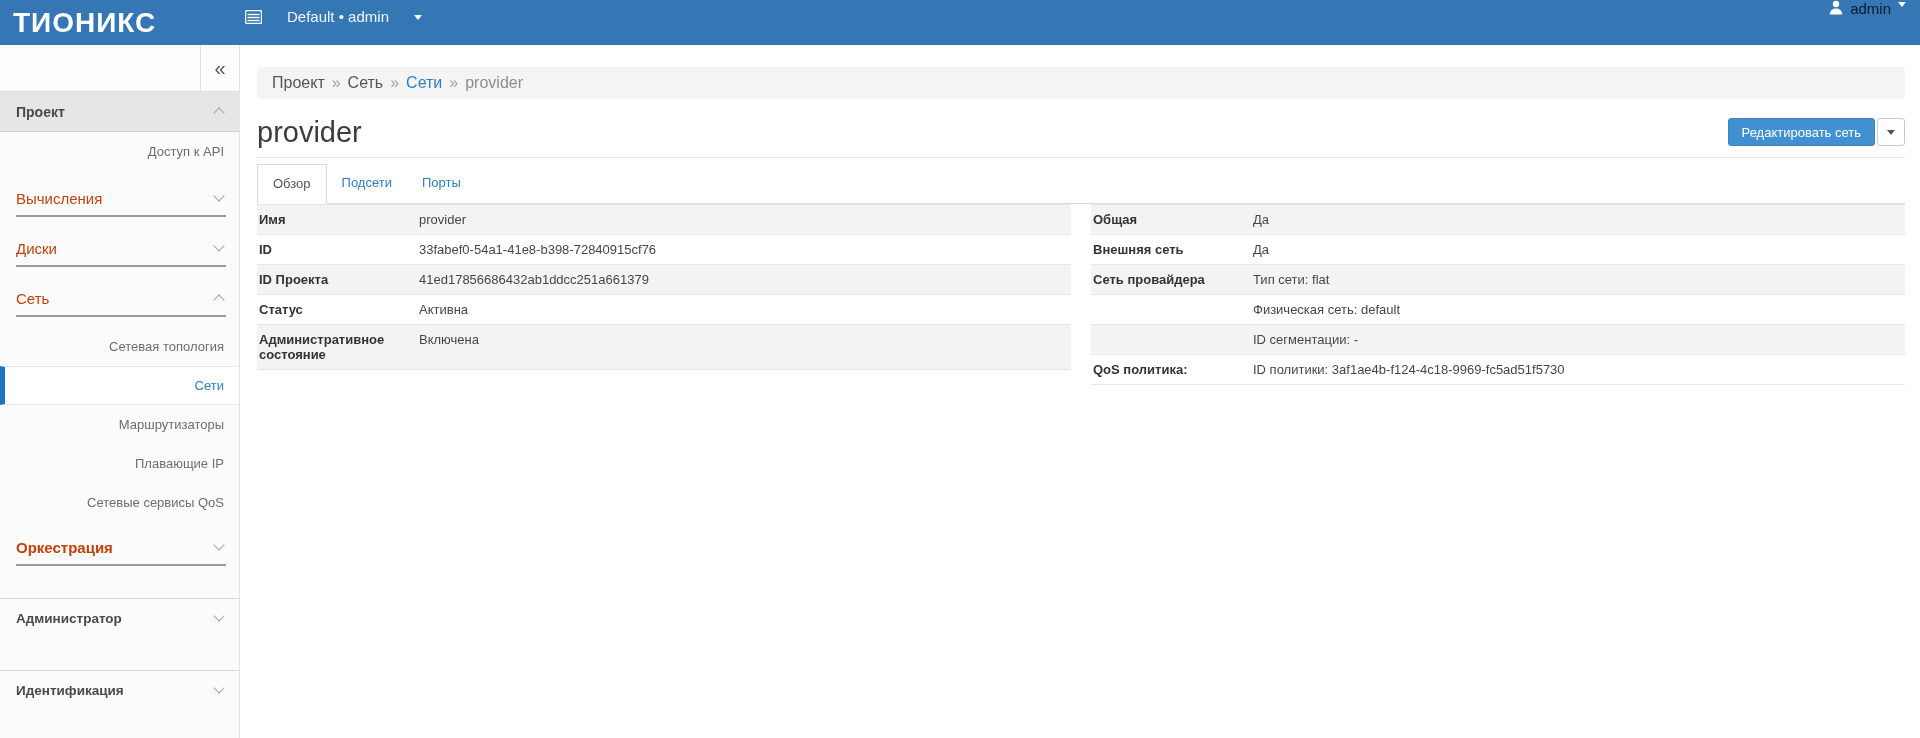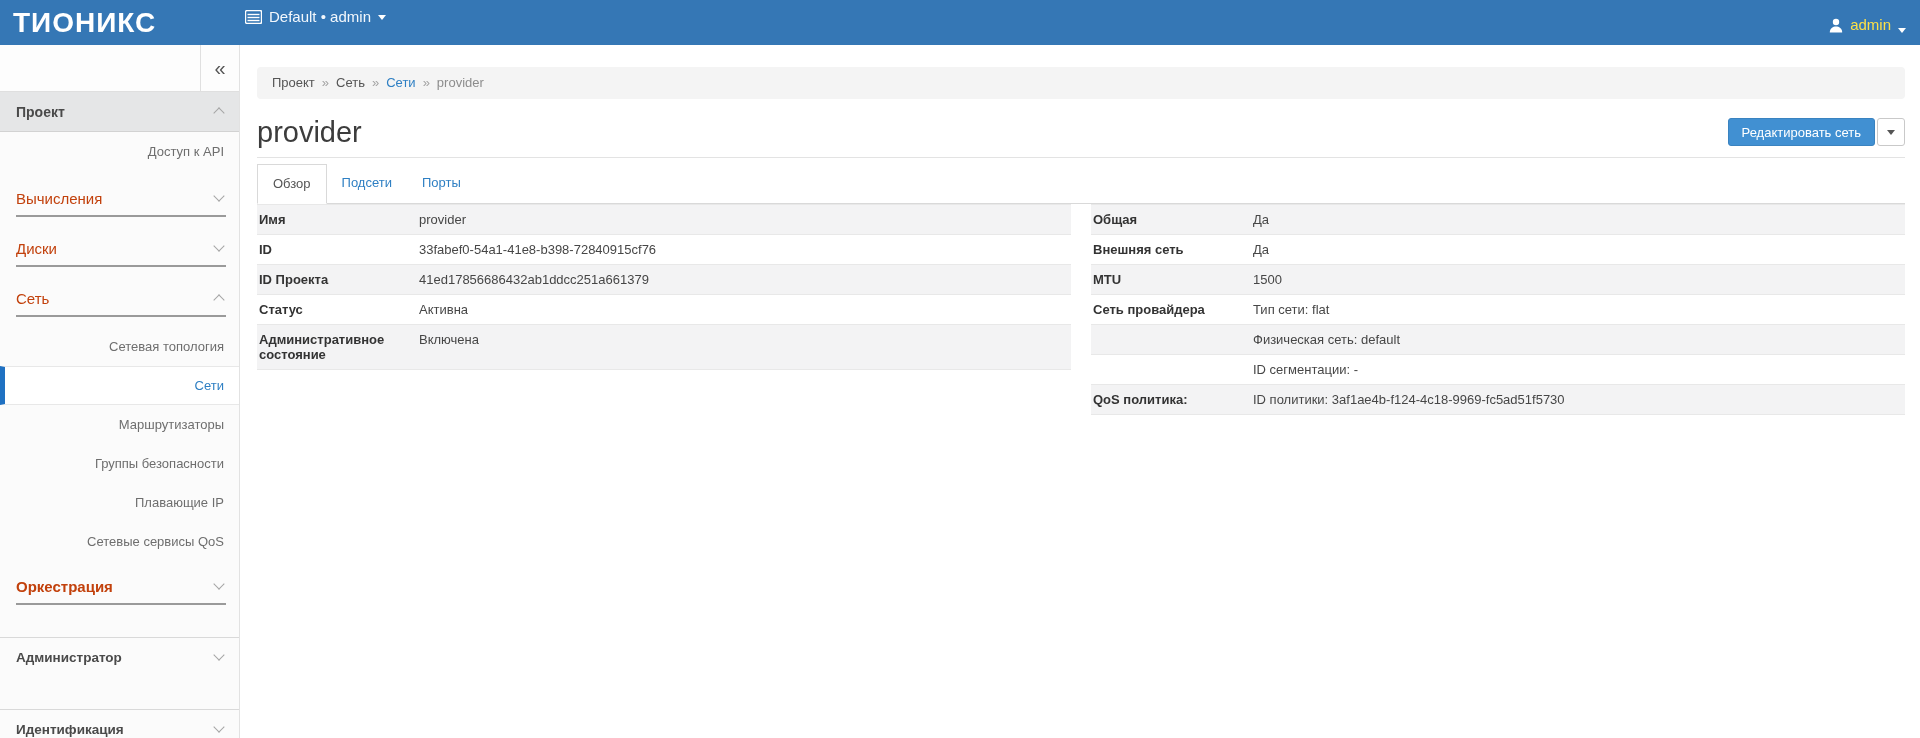--- a/index.html
+++ b/index.html
@@ -9,23 +9,23 @@
     font-family:"Liberation Sans","DejaVu Sans",sans-serif;
     background:#ffffff; color:#333;
   }
   .app { position:relative; width:1920px; height:738px; }
 
   
   .topbar { position:absolute; top:0; left:0; width:100%; height:45px; background:#3577b5; }
   .logo { position:absolute; left:13px; top:0; line-height:45px; color:#fff;
           font-size:28px; font-weight:bold; letter-spacing:1px; cursor:pointer; }
   .ctx  { position:absolute; left:245px; top:0; height:33px; display:flex; align-items:center;
-          gap:7px; color:#f2f7fc; font-size:15px; cursor:pointer; }
-  .usr  { position:absolute; right:14px; top:0; height:33px; display:flex; align-items:flex-end;
-          gap:7px; color:#fde047; font-size:15px; cursor:pointer; }
+          gap:25px; color:#f2f7fc; font-size:15px; cursor:pointer; }
+  .usr  { position:absolute; right:14px; top:0; height:33px; display:flex; align-items:flex-start;
+          gap:7px; color:#0f172a; font-size:15px; cursor:pointer; }
   .tri  { width:0; height:0; border-left:4px solid transparent; border-right:4px solid transparent;
           border-top:5px solid #fff; display:inline-block; margin-top:2px; }
   .tri.dark { border-top-color:#555; margin-top:1px; }
 
   
   .sidebar { position:absolute; top:45px; left:0; width:240px; height:693px;
              background:#fbfbfb; border-right:1px solid #e2e2e2; }
   .toggle-strip { height:47px; background:#fdfdfd; border-bottom:1px solid #dfdfdf; position:relative; }
   .collapse-btn { position:absolute; right:0; top:0; width:39px; height:46px; border:none;
                   border-left:1px solid #e0e0e0; background:transparent; font-size:20px;
@@ -51,21 +51,21 @@
   .dash-rows { margin-top:8px; }
   .dash-row { height:40px; display:flex; align-items:center; padding:0 30px 0 16px;
               font-weight:bold; font-size:13.5px; color:#4a4a4a; border-top:1px solid #d9d9d9;
               position:relative; cursor:pointer;margin-top:32px; }
   .dash-row:last-child { border-bottom:1px solid #d9d9d9; }
 
   
   .content { position:absolute; left:240px; top:45px; right:0; bottom:0;
              background:#fff; padding:0 15px 0 17px; overflow:hidden; }
   .breadcrumb { margin-top:22px; height:32px; line-height:32px; background:#f4f4f4;
-                border-radius:4px; padding:0 15px; font-size:13px; color:#555; }
+                border-radius:4px; padding:0 15px; font-size:16px; color:#555; }
   .bc { color:#555; text-decoration:none; }
   .bc.link { color:#2e7fc3; cursor:pointer; }
   .bc.current { color:#8d8d8d; }
   .sep { color:#a3a3a3; margin:0 7px; }
 
   .title-row { display:flex; align-items:center; justify-content:space-between;
                margin-top:16px; height:34px; }
   h1 { margin:0; font-size:29px; font-weight:400; color:#3c3c3c; }
   .actions { display:flex; align-items:center; }
   .btn-primary { background:#4190d2; color:#fff; border:1px solid #3a83c0; border-radius:3px;
@@ -150,21 +150,20 @@
 
     <div class="group">
       <span>Сеть</span>
       <span class="chev up"></span>
     </div>
 
     <div class="items-block">
       <a class="side-item">Сетевая топология</a>
       <a class="side-item active">Сети</a>
       <a class="side-item">Маршрутизаторы</a>
-      <a class="side-item">Группы безопасности</a>
       <a class="side-item">Плавающие IP</a>
       <a class="side-item">Сетевые сервисы QoS</a>
     </div>
 
     <div class="group" style="margin-top:6px;font-weight:bold;">
       <span>Оркестрация</span>
       <span class="chev down"></span>
     </div>
 
     <div class="dash-rows">
@@ -239,24 +238,20 @@
         <tbody>
             <tr>
           <th>Общая</th>
           <td>Да</td>
         </tr>
         <tr>
           <th>Внешняя сеть</th>
           <td>Да</td>
         </tr>
         <tr>
-          <th>MTU</th>
-          <td>1500</td>
-        </tr>
-        <tr>
           <th>Сеть провайдера</th>
           <td>Тип сети: flat</td>
         </tr>
         <tr>
           <th></th>
           <td>Физическая сеть: default</td>
         </tr>
         <tr>
           <th></th>
           <td>ID сегментации: -</td>

